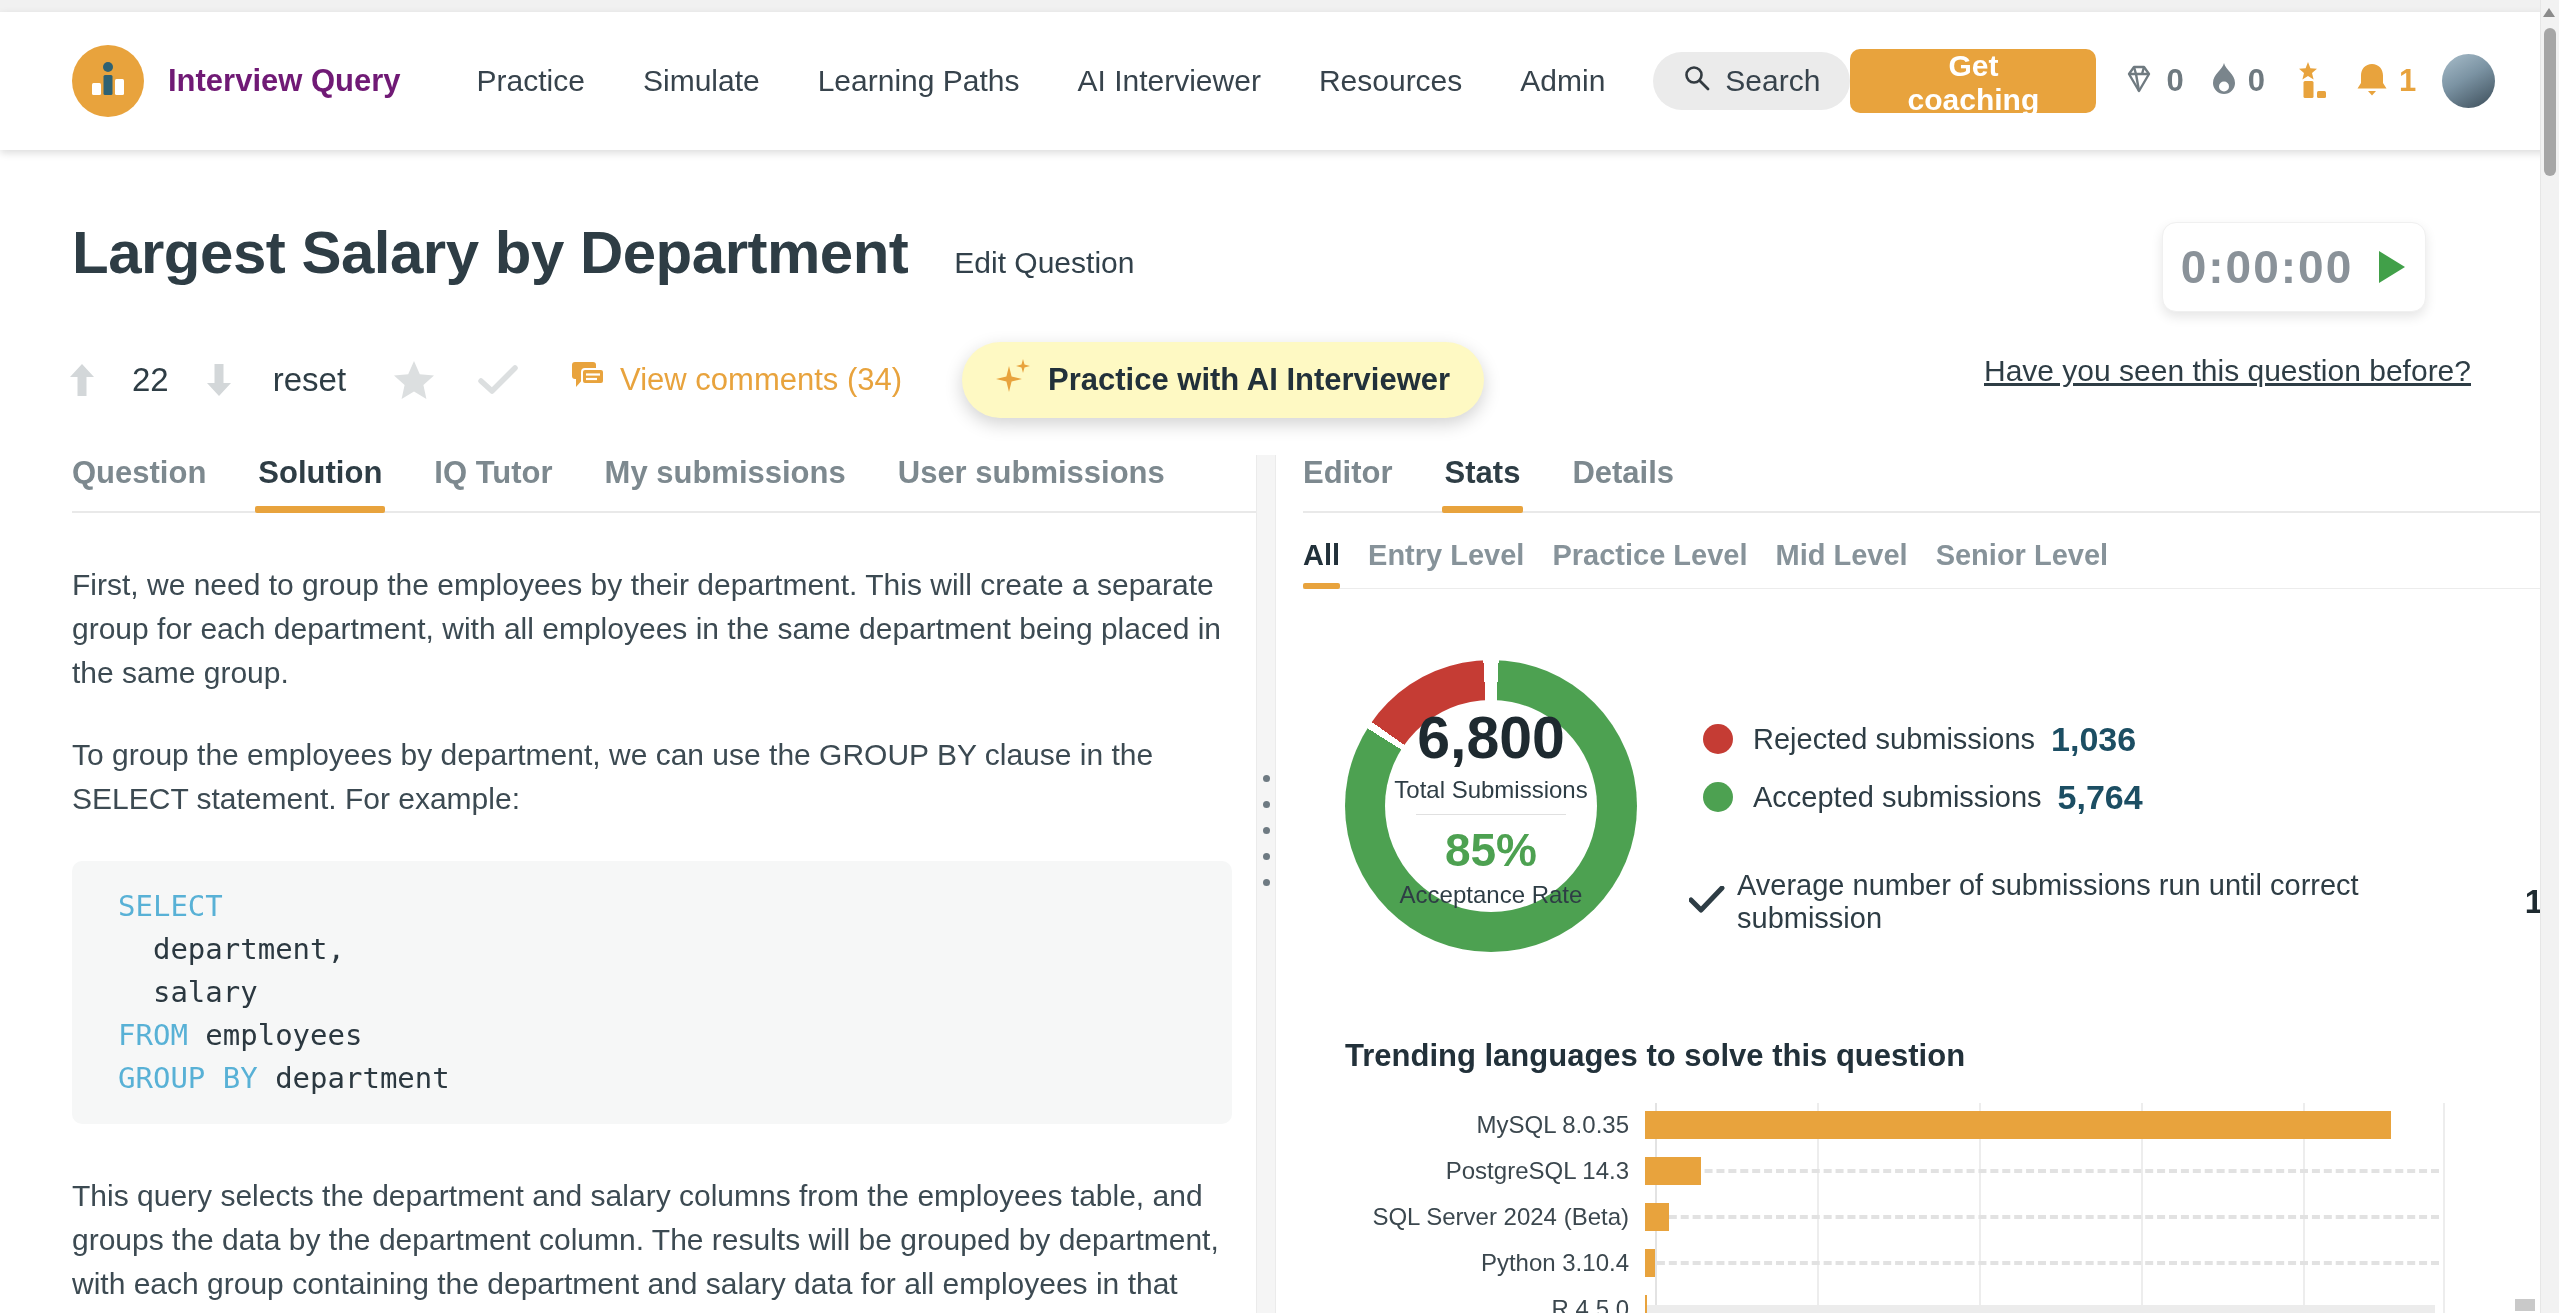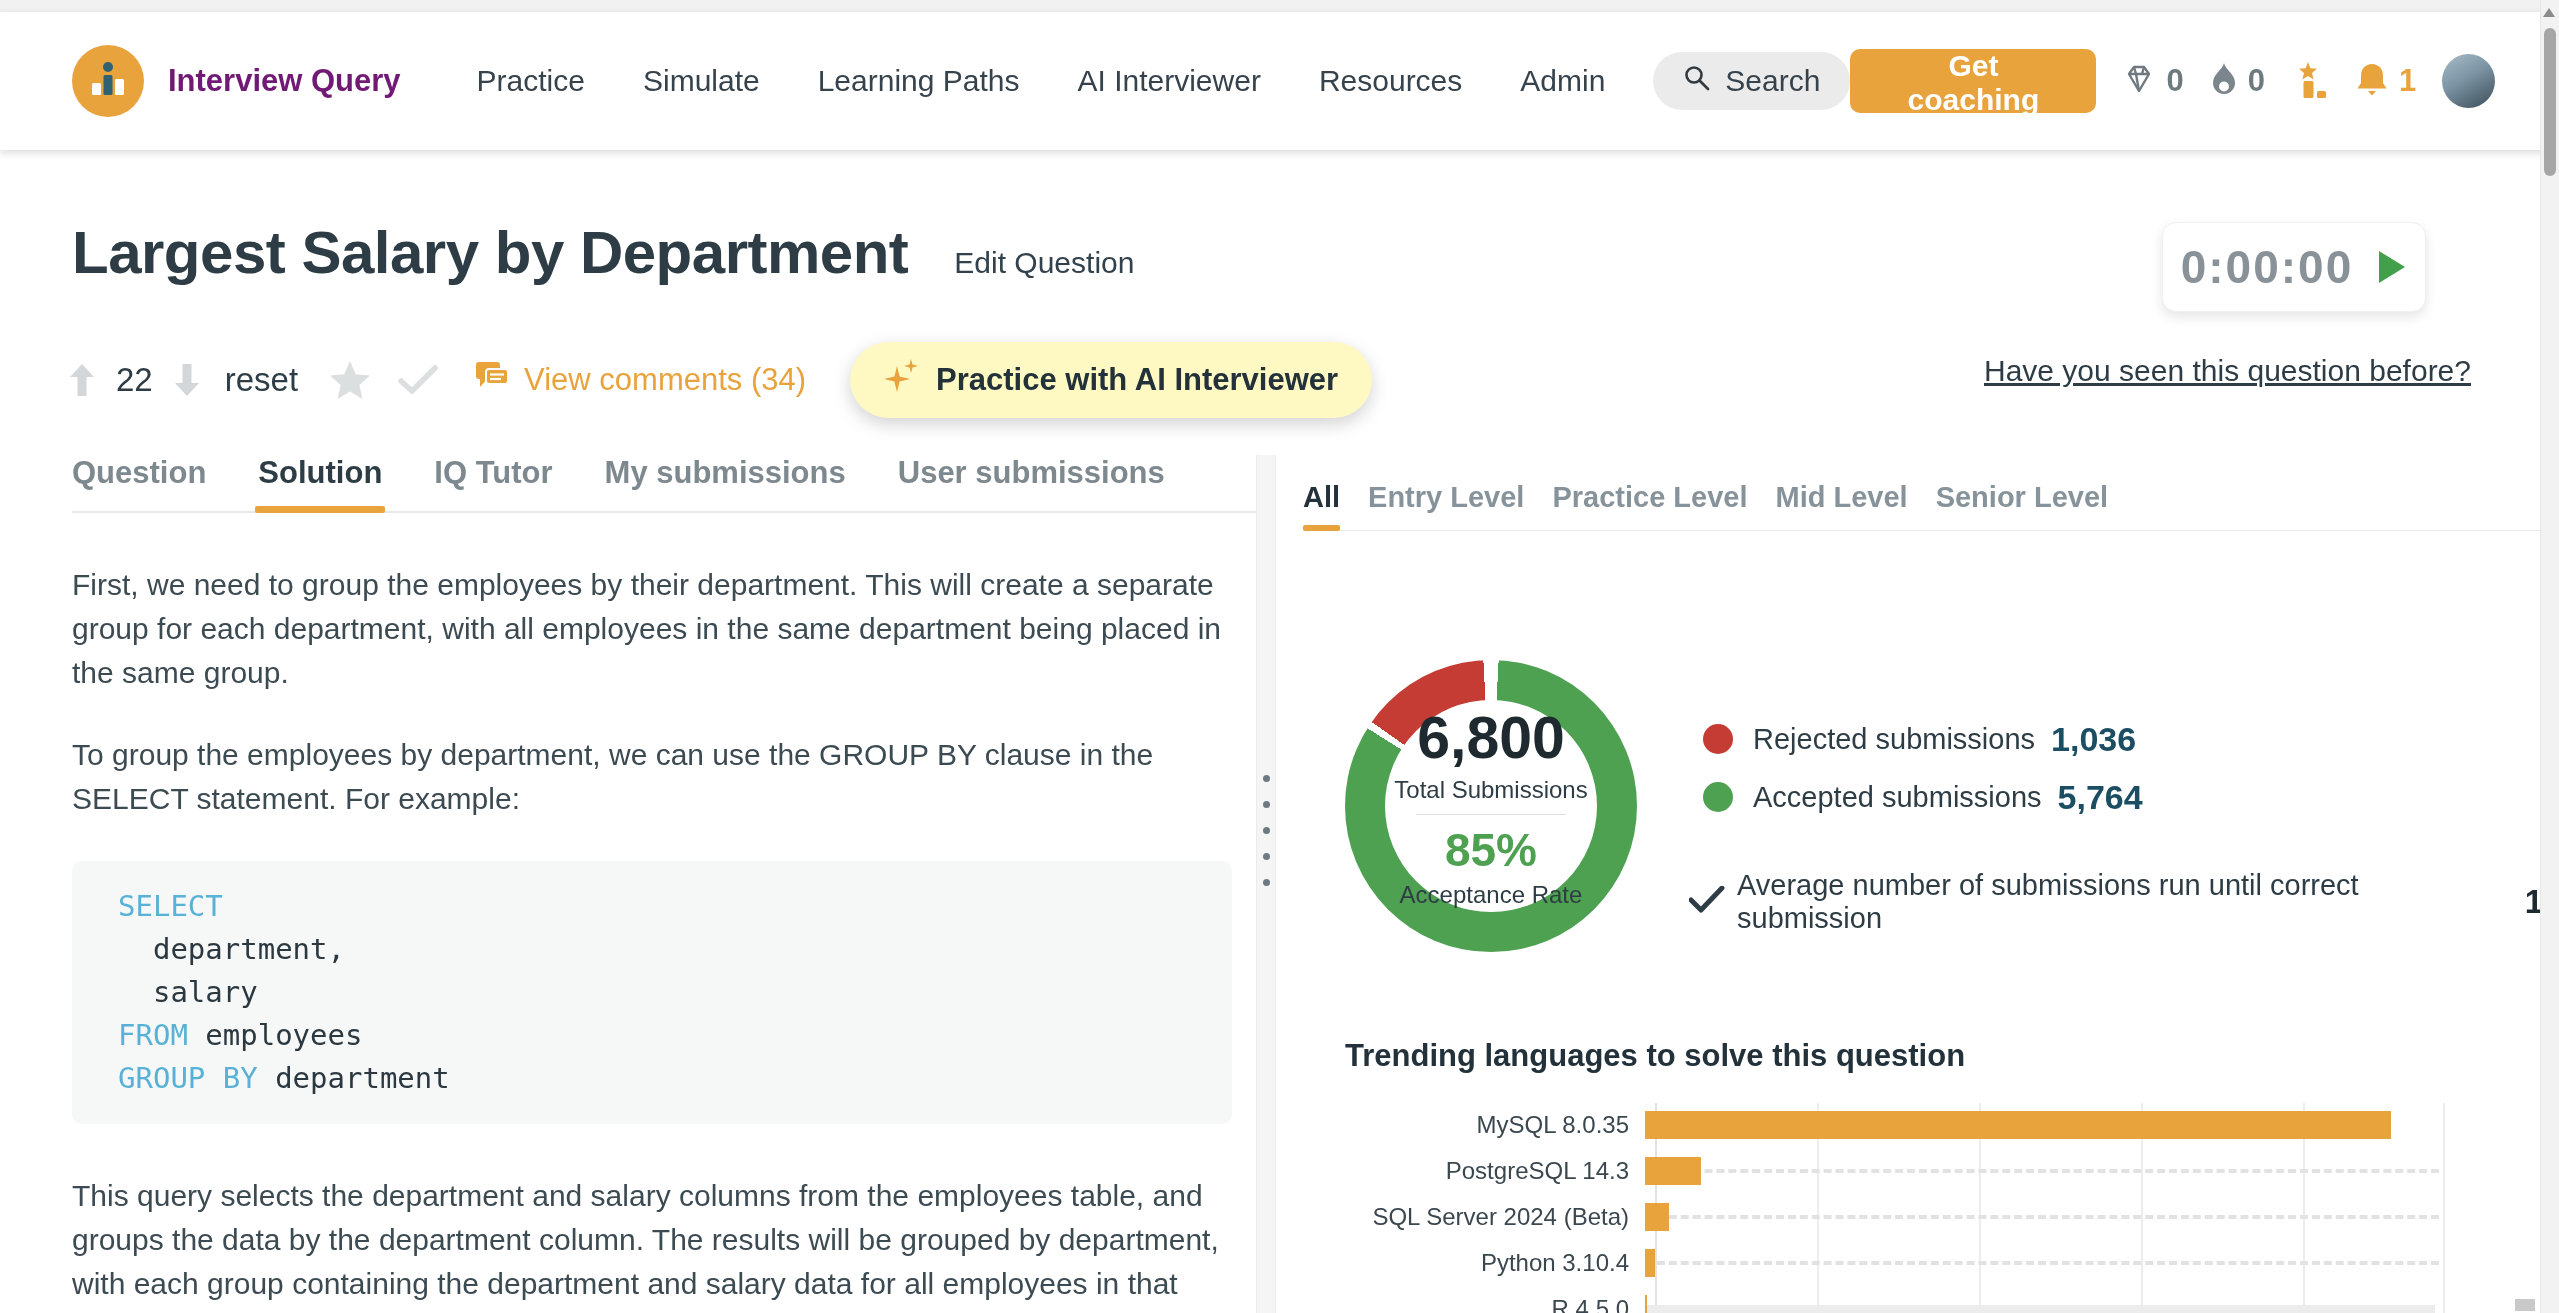--- a/index.html
+++ b/index.html
@@ -24,21 +24,21 @@
   .avatar{width:54px;height:54px;border-radius:50%;background:linear-gradient(150deg,#A9BECB 0%,#7B93A3 45%,#3B4C58 100%);cursor:pointer;}
 
   
   .title-row{position:absolute;top:218px;left:72px;display:flex;align-items:baseline;}
   .page-title{font-size:60px;font-weight:700;color:#2E3D45;letter-spacing:-.5px;}
   .edit-link{font-size:30px;color:#32414B;margin-left:46px;cursor:pointer;}
   .timer-card{position:absolute;top:222px;left:2162px;width:262px;height:88px;background:#fff;border:1px solid #F0F0F0;border-radius:14px;box-shadow:0 5px 12px rgba(0,0,0,.10);display:flex;align-items:center;justify-content:center;gap:24px;}
   .timer-value{font-size:46px;font-weight:700;color:#8A9299;letter-spacing:2px;}
 
   
-  .toolbar{position:absolute;top:340px;left:68px;height:80px;display:flex;align-items:center;gap:20px;}
+  .toolbar{position:absolute;top:340px;left:68px;height:80px;display:flex;align-items:center;gap:36px;}
   .vote-count{font-size:33px;color:#2E3D45;}
   .reset{font-size:33px;color:#2E3D45;margin-left:4px;cursor:pointer;}
   .comments{display:flex;align-items:center;gap:14px;color:#E8A33D;font-size:31px;margin-left:16px;cursor:pointer;}
   .ai-pill{margin-left:24px;display:flex;align-items:center;gap:16px;background:#fef9c3;border-radius:40px;height:76px;padding:0 34px;box-shadow:0 6px 18px rgba(0,0,0,.18);font-size:31px;font-weight:700;color:#22313A;cursor:pointer;}
   .seen-link{position:absolute;top:354px;right:88px;font-size:30px;color:#2E3D45;text-decoration:underline;cursor:pointer;}
   .icbtn{cursor:pointer;display:flex;align-items:center;}
 
   
   .panel-left{position:absolute;left:72px;top:455px;width:1184px;height:858px;overflow:hidden;}
   .panel-right{position:absolute;left:1303px;top:455px;width:1240px;height:858px;overflow:hidden;}
@@ -266,20 +266,25 @@
 
   <div class="divider">
     <span class="dot"></span>
     <span class="dot"></span>
     <span class="dot"></span>
     <span class="dot"></span>
     <span class="dot"></span>
   </div>
 
   <div class="panel-right" style="position:absolute;">
+    <div class="tabs">
+      <div class="tab">Editor</div>
+      <div class="tab active">Stats</div>
+      <div class="tab">Details</div>
+    </div>
     <div class="subtabs">
       <div class="subtab active">All</div>
       <div class="subtab">Entry Level</div>
       <div class="subtab">Practice Level</div>
       <div class="subtab">Mid Level</div>
       <div class="subtab">Senior Level</div>
     </div>
 
     <div class="donut" style="background: conic-gradient(rgb(255, 255, 255) 0deg, rgb(255, 255, 255) 3deg, rgb(77, 161, 81) 3deg, rgb(77, 161, 81) 302.153deg, rgb(255, 255, 255) 302.153deg, rgb(255, 255, 255) 305.153deg, rgb(197, 60, 52) 305.153deg, rgb(197, 60, 52) 357deg, rgb(255, 255, 255) 357deg, rgb(255, 255, 255) 360deg);">
       <div class="donut-center">

